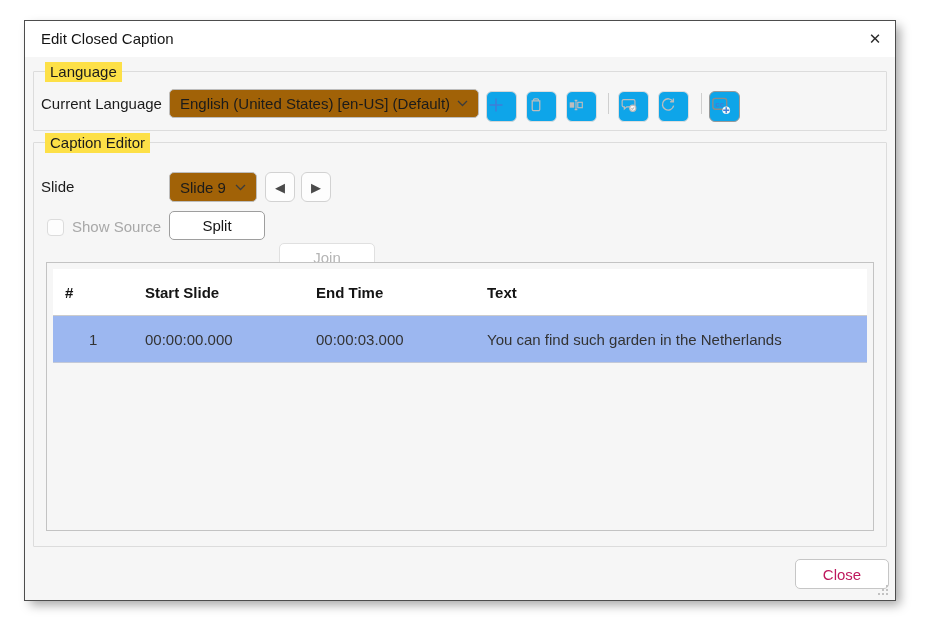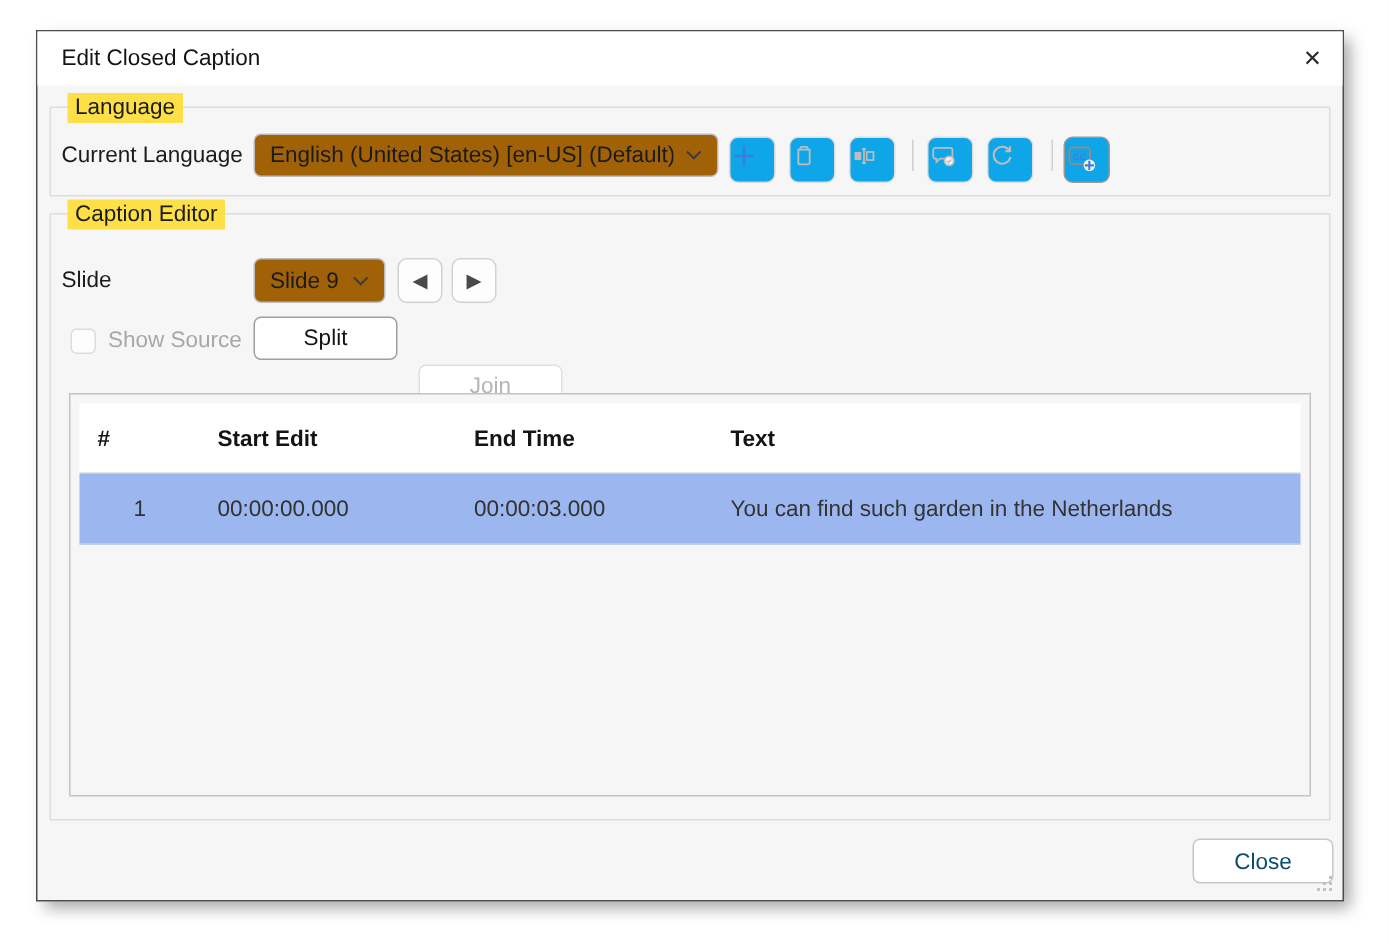--- a/index.html
+++ b/index.html
@@ -142,21 +142,21 @@
   }
   .cap-data .c-num { padding-left: 36px; }
 
   
   .close-btn {
     position: absolute; left: 770px; top: 538px;
     width: 94px; height: 30px;
     background: #ffffff;
     border: 1px solid #c6c6c6; border-radius: 5px;
     display: flex; align-items: center; justify-content: center;
-    font-size: 15px; color: #0c4a6e; cursor: pointer;
+    font-size: 15px; color: #be185d; cursor: pointer;
   }
   .resize-grip {
     position: absolute; right: 6px; bottom: 5px;
     width: 12px; height: 12px; cursor: nwse-resize;
   }
 </style>
 </head>
 <body>
 
 <div class="canvas">
@@ -273,21 +273,21 @@
     <div class="push-btn btn-split">
       <span>Split</span>
     </div>
     <div class="push-btn btn-join">
       <span>Join</span>
     </div>
 
     <div class="table-frame">
       <div class="cap-row cap-header">
         <span class="c-num">#</span>
-        <span>Start Edit</span>
+        <span>Start Slide</span>
         <span>End Time</span>
         <span>Text</span>
       </div>
       <div class="cap-row cap-data selected">
         <span class="c-num">1</span>
         <span>00:00:00.000</span>
         <span>00:00:03.000</span>
         <span>You can find such garden in the Netherlands</span>
       </div>
     </div>

